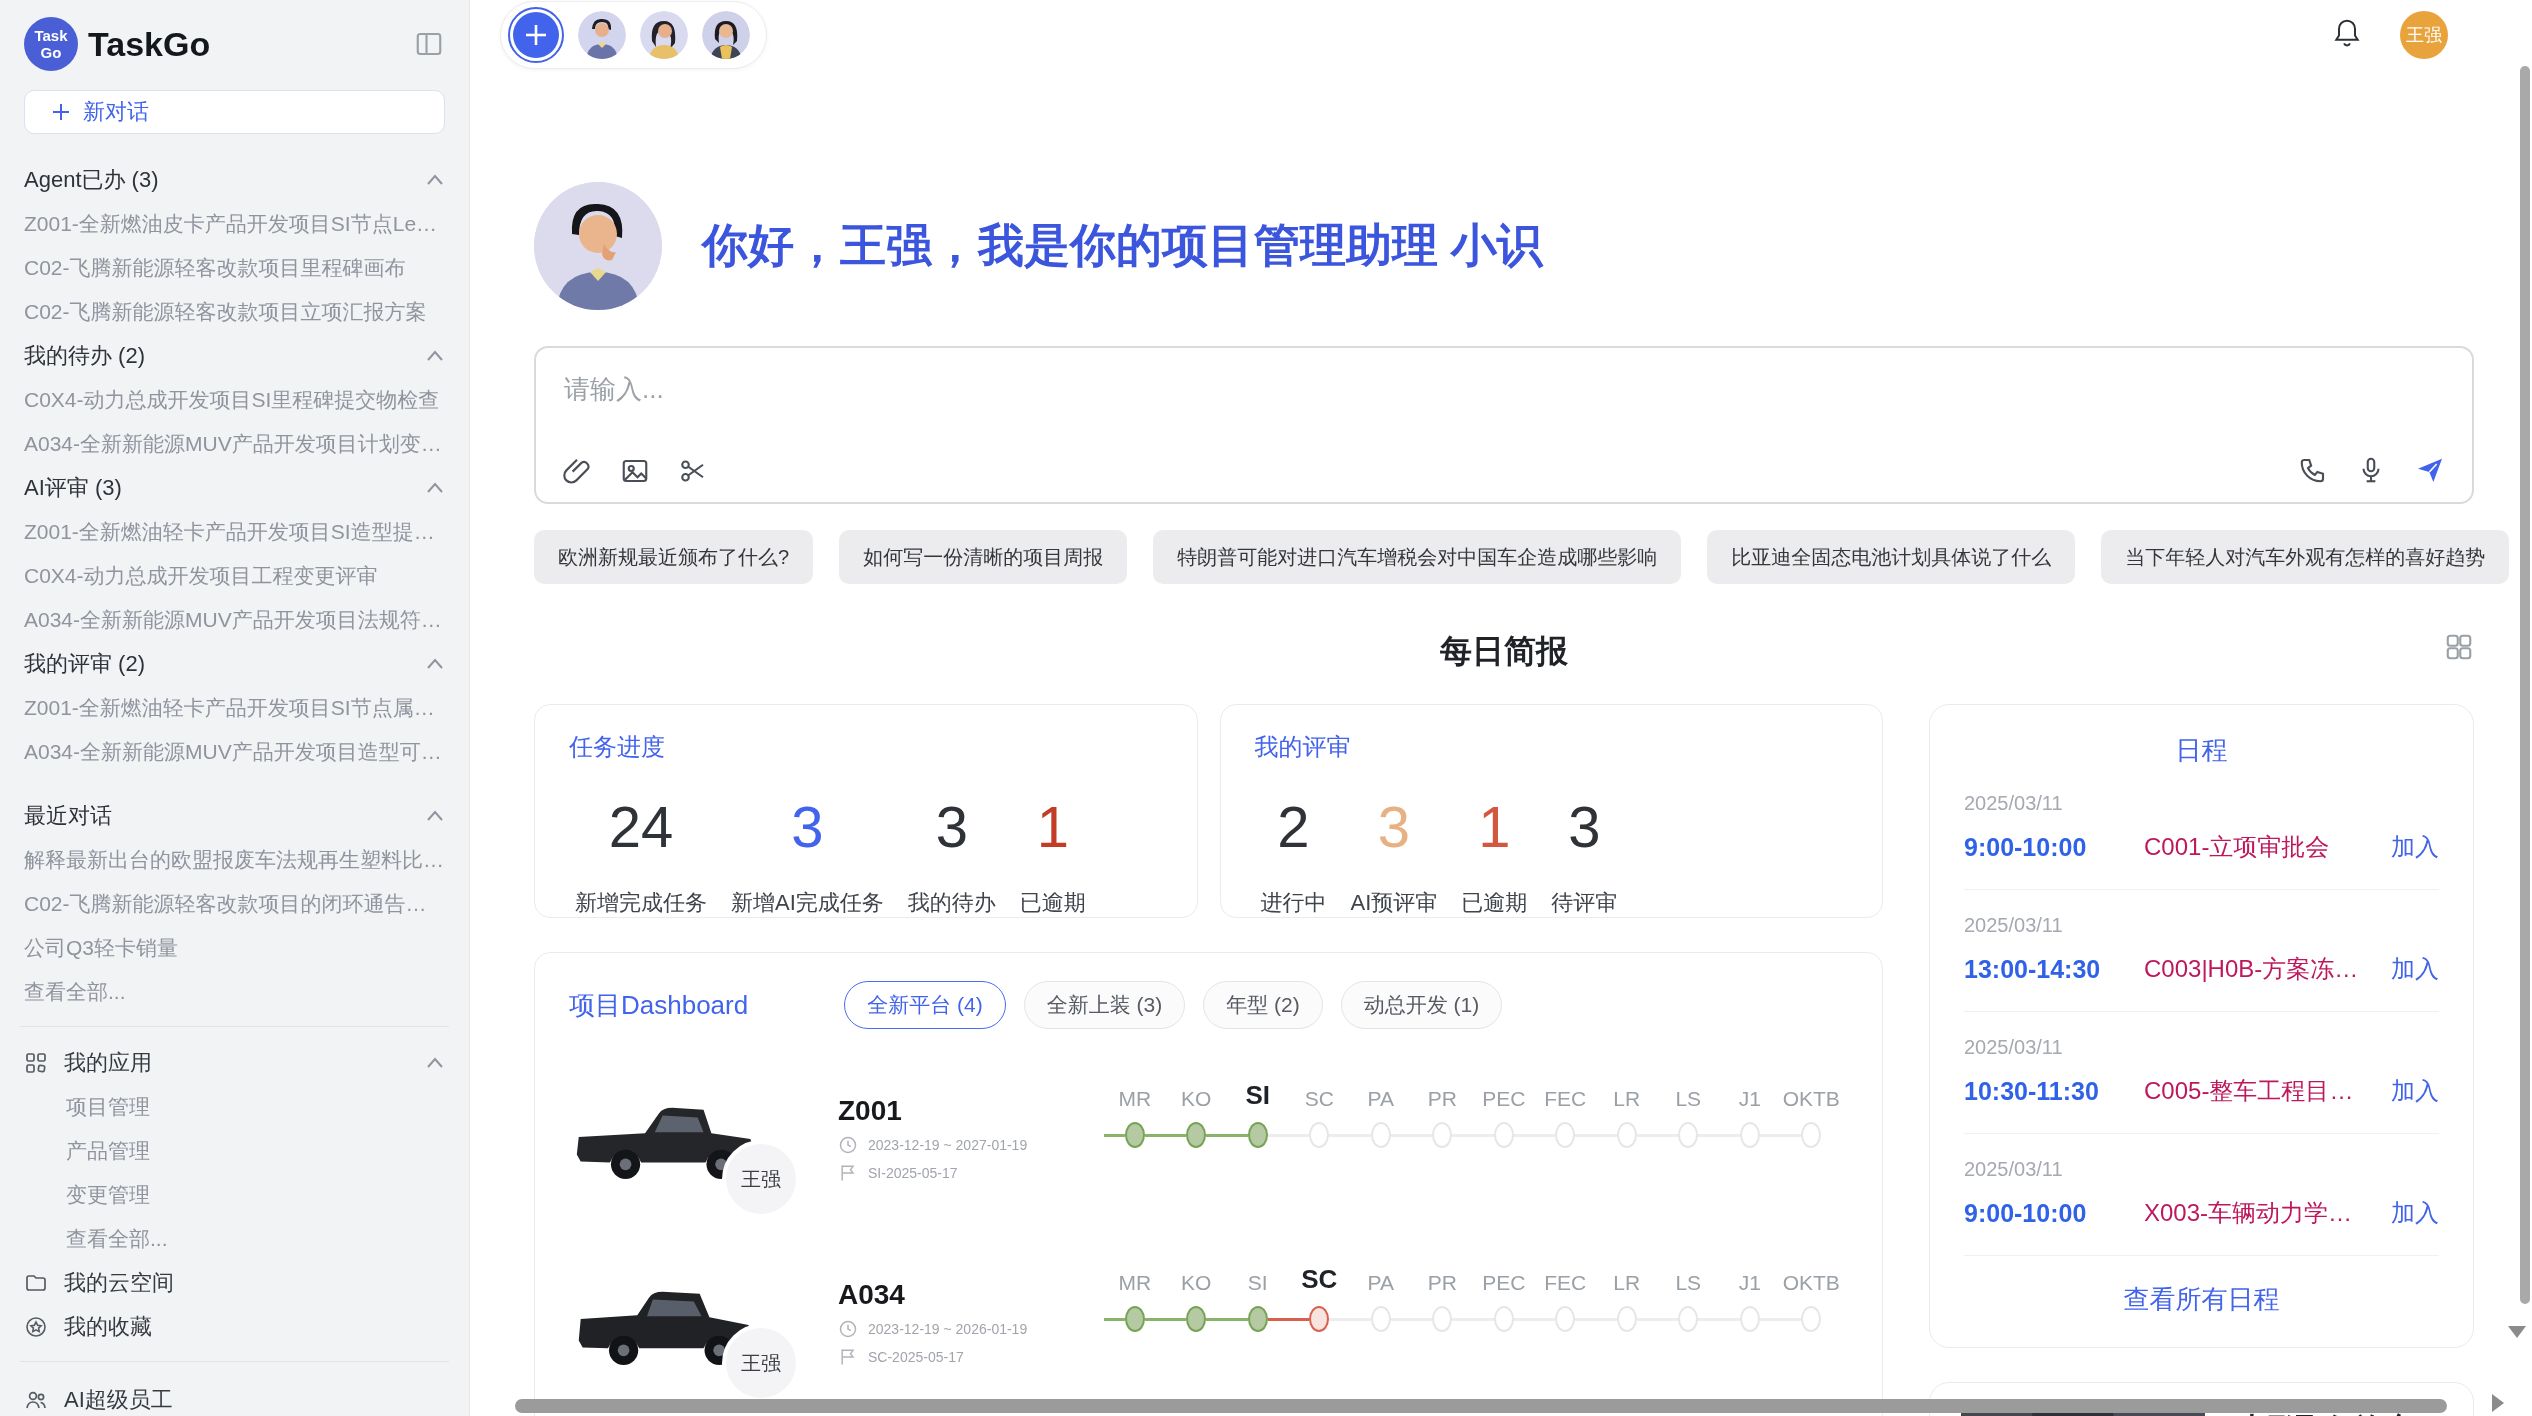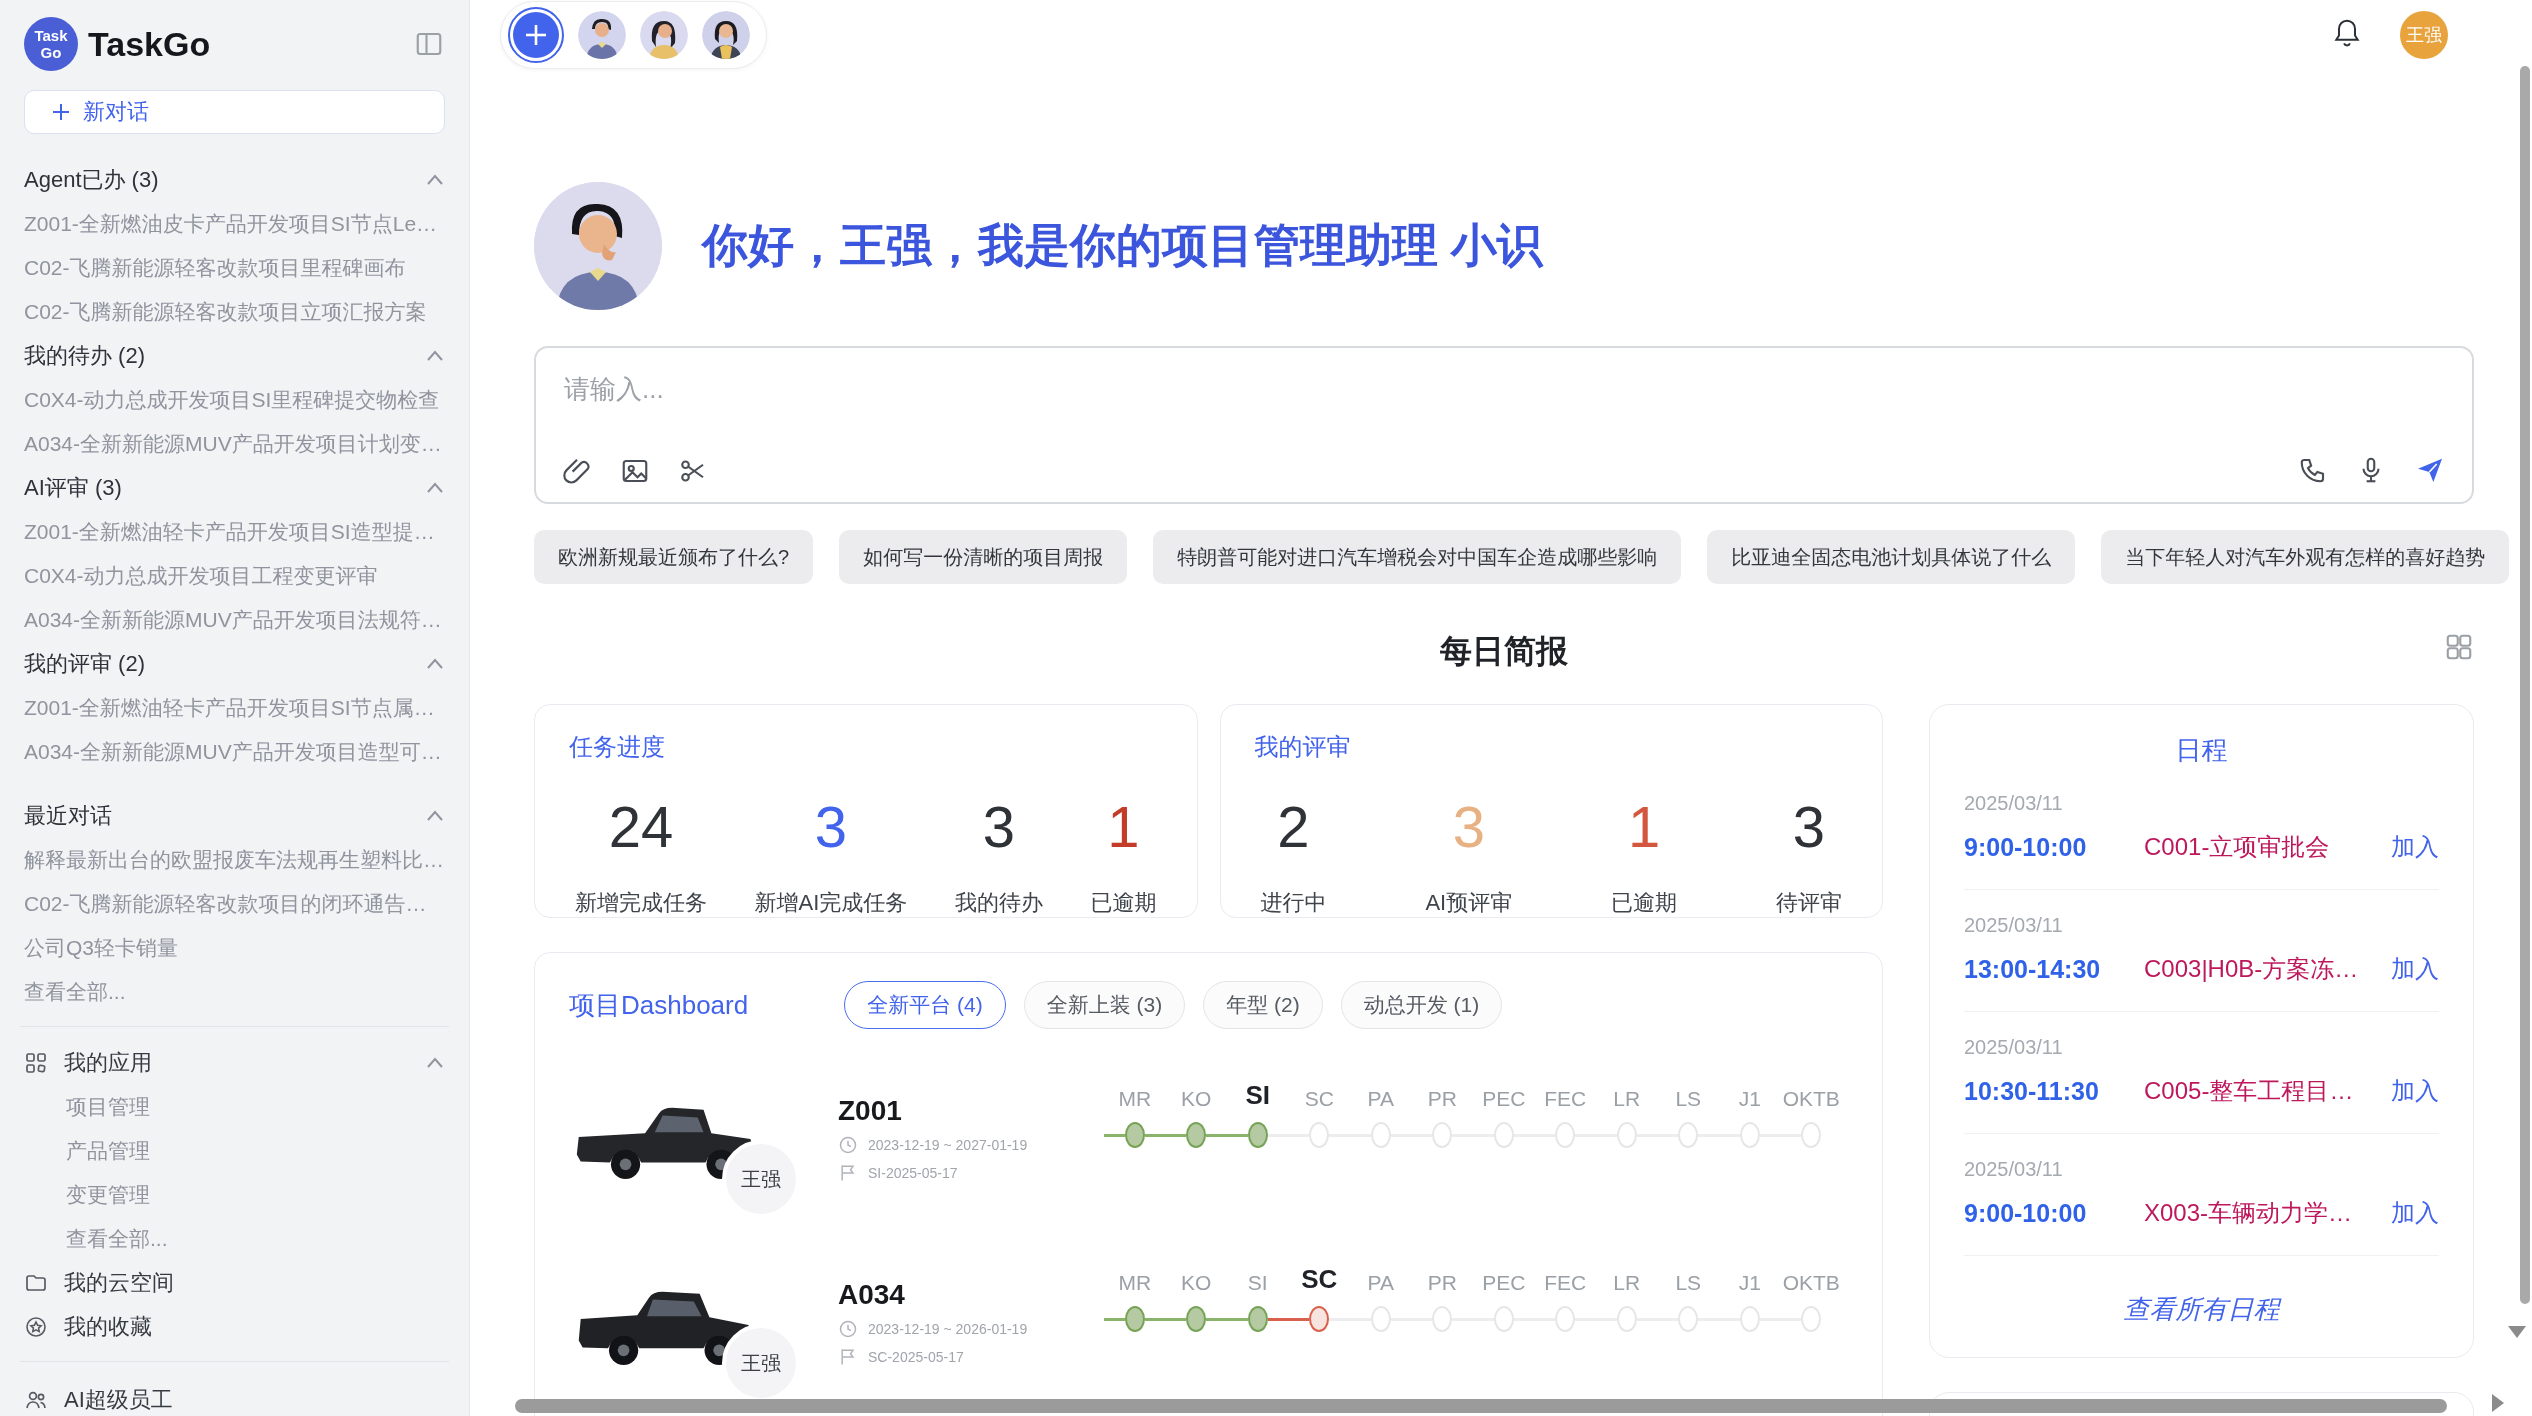--- a/index.html
+++ b/index.html
@@ -71,21 +71,21 @@
   .brief-grid-icon { position:absolute; right:0; top:2px; cursor:pointer; }
 
   .brief-body { display:flex; gap:46px; margin-top:30px; align-items:flex-start; }
   .col-left { flex:1; min-width:0; }
   .col-right { width:545px; min-width:545px; display:flex; flex-direction:column; }
 
   .stat-cards { display:flex; gap:22px; }
   .stat-card { flex:1; border:1.5px solid #e9ebf0; border-radius:16px; background:#fff;
     padding:26px 34px; height:214px; }
   .card-title { color:#4263eb; font-size:24px; }
-  .stats-row { display:flex; justify-content:space-between; margin-top:30px; padding:0 6px; }
+  .stats-row { display:flex; margin-top:30px; padding:0 6px;gap:24px; }
   .stat { text-align:center; }
   .stat-val { font-size:58px; font-weight:500; }
   .stat-label { margin-top:28px; font-size:22px; color:#3f444b; }
 
   .dash-card { margin-top:34px; border:1.5px solid #e9ebf0; border-radius:16px;
     background:#fff; padding:28px 34px 0 34px; height:520px; overflow:hidden; }
   .dash-head { display:flex; align-items:center; }
   .dash-title { color:#4263eb; font-size:26px; }
   .pills { display:flex; gap:18px; margin-left:96px; }
   .pill { border-radius:26px; padding:9px 22px; font-size:21px; cursor:pointer;
@@ -118,21 +118,21 @@
 
   .sched-card { border:1.5px solid #e9ebf0; border-radius:20px; background:#fff; padding:28px 34px 30px; }
   .sched-title { text-align:center; color:#4263eb; font-size:26px; }
   .event { padding:24px 0 26px; border-bottom:1.5px solid #f0f1f3; }
   .event:last-of-type { border-bottom:none; }
   .ev-date { font-size:20px; color:#a5a9b0; }
   .ev-main { display:flex; align-items:center; margin-top:16px; }
   .ev-time { font-size:25px; font-weight:bold; color:#2f62e8; width:180px; min-width:180px; }
   .ev-name { font-size:24px; color:#be185d; flex:1; white-space:nowrap; overflow:hidden; text-overflow:ellipsis; }
   .ev-join { font-size:24px; color:#4263eb; margin-left:18px; cursor:pointer; }
-  .sched-footer { margin-top:36px; text-align:center; font-size:26px; color:#4263eb; cursor:pointer;font-style:italic; }
+  .sched-footer { margin-top:26px; text-align:center; font-size:26px; color:#4263eb; cursor:pointer; }
 
   .news-card { margin-top:34px; border:1.5px solid #e9ebf0; border-radius:20px; background:#fff;
     padding:26px 28px; display:flex; gap:28px; height:160px; overflow:hidden; }
   .news-img { width:250px; min-width:250px; height:132px; border-radius:12px; overflow:hidden; }
   .news-title { font-size:30px; font-weight:bold; color:#1f2328; }
 
   
   .v-thumb { position:absolute; right:2px; top:66px; width:10px; height:1238px;
     background:#a9a9a9; border-radius:5px; z-index:60; cursor:pointer; }
   .v-down { position:absolute; right:6px; top:1326px; width:0; height:0; z-index:60;

